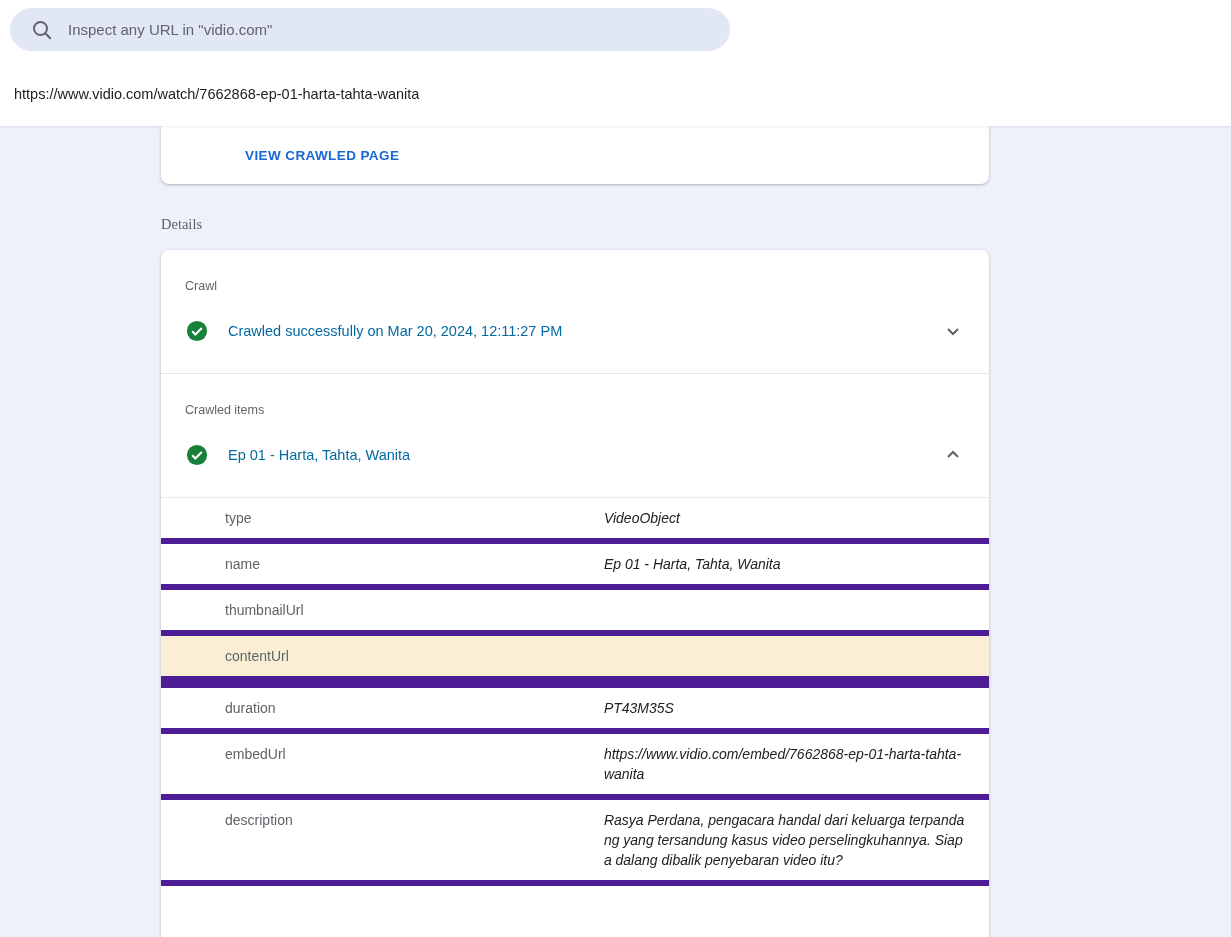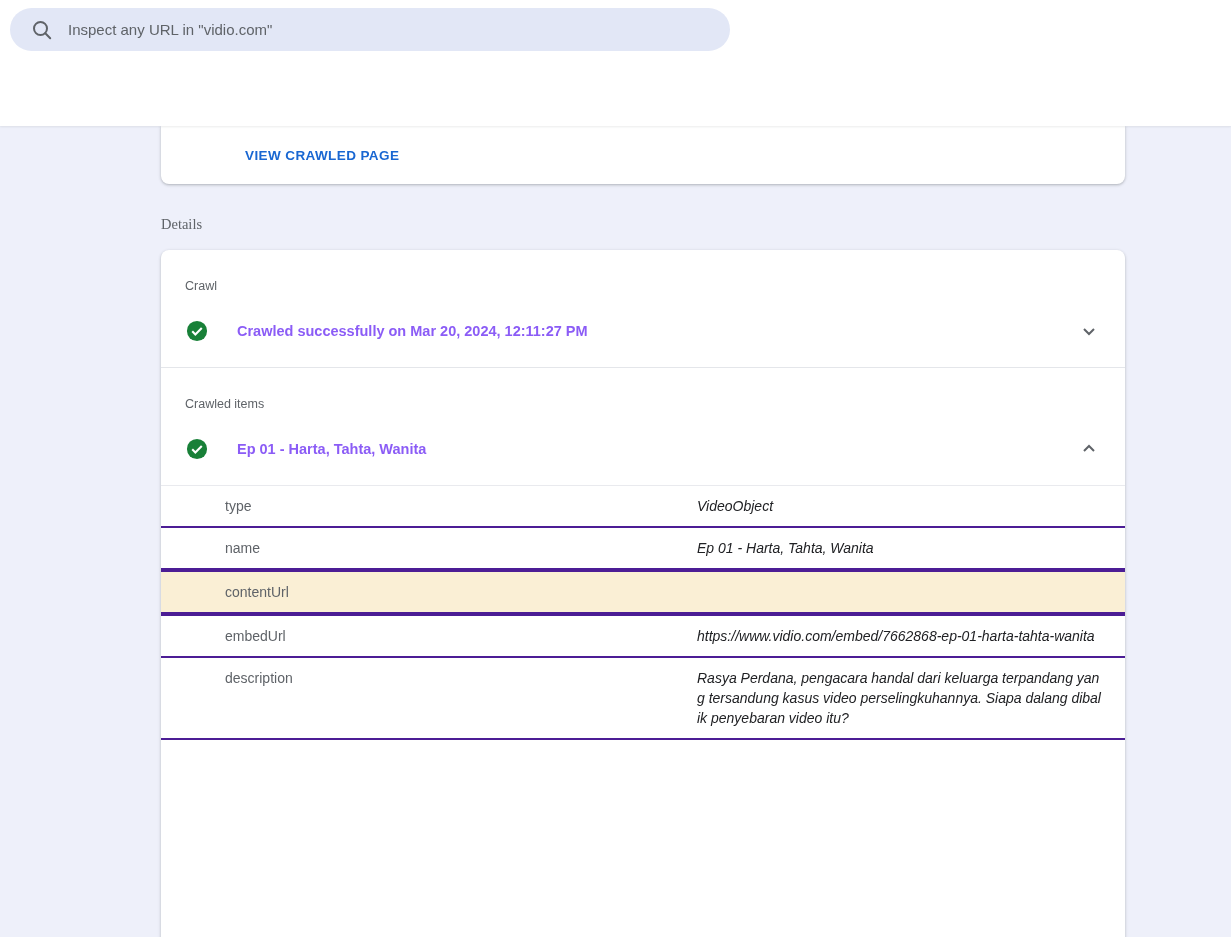--- a/index.html
+++ b/index.html
@@ -35,50 +35,50 @@
   }
   .search-pill input::placeholder{color:#5f6368;opacity:1;}
   .inspected-url{
     position:absolute;left:14px;top:84px;
     font-size:14.5px;color:#202124;line-height:20px;
   }
 
   
   .content{padding-left:161px;position:relative;z-index:1;}
   .card{
-    width:964px;background:#ffffff;
+    width:828px;background:#ffffff;
     box-shadow:0 1px 2px rgba(60,64,67,.22),0 1px 3px 1px rgba(60,64,67,.10);
   }
   .availability-card{
     height:58px;border-radius:0 0 8px 8px;
     display:flex;align-items:center;
   }
   .text-button{
     margin-left:68px;height:36px;padding:0 16px;border:none;background:transparent;
     color:var(--accent-blue);font-family:inherit;font-size:13.5px;font-weight:bold;
     letter-spacing:.4px;border-radius:4px;cursor:pointer;
   }
   .details-label{
     margin:30px 0 16px 0;font-size:14.5px;color:#5f6368;line-height:20px;font-family:Liberation Serif, serif;
   }
   .details-card{border-radius:8px 8px 0 0;min-height:689px;}
 
-  .section{padding:28px 24px 14px 24px;}
+  .section{padding:28px 24px 20px 24px;}
   .section.bordered{border-bottom:1px solid #e4e6ea;}
   .section-label{font-size:12.5px;color:#5f6368;line-height:17px;}
   .status-row{
     display:flex;align-items:center;margin-top:14px;height:44px;cursor:pointer;
   }
   .status-row .check-wrap{width:22px;height:22px;flex:0 0 auto;margin-left:1px;}
-  .status-row .status-text{margin-left:29px;font-size:14.5px;color:#8b5cf6;flex:1;font-weight:bold;}
+  .status-row .status-text{margin-left:20px;font-size:14.5px;color:#0369a1;flex:1;}
   .status-row .chev-wrap{width:24px;height:24px;flex:0 0 auto;cursor:pointer;}
 
   
   .props-table{border-top:1px solid #e9eaee;}
-  .prop-row{display:flex;border-bottom:2px solid #4c1d95;background:#ffffff;justify-content:space-between;}
+  .prop-row{display:flex;border-bottom:6px solid #4c1d95;background:#ffffff;justify-content:space-between;}
   .prop-row.highlight{background:var(--highlight-row);}
   .prop-key{
     width:485px;padding:10px 24px 10px 64px;
     font-size:14px;color:#5f6368;line-height:20px;
   }
   .prop-value{
     width:428px;padding:10px 24px 10px 0;
     font-size:14px;color:#202124;line-height:20px;word-break:break-all;font-style:italic;
   }
 </style>
@@ -88,20 +88,21 @@
 <header class="app-header">
   <div class="search-pill">
     <span class="icon-wrap">
       <svg viewBox="0 0 24 24" width="24" height="24">
         <circle cx="10.5" cy="10.5" r="6.5" fill="none" stroke="#5f6368" stroke-width="2"></circle>
         <path d="M15.3 15.3L20.2 20.2" stroke="#5f6368" stroke-width="2" stroke-linecap="round"></path>
       </svg>
     </span>
     <input type="text" placeholder="Inspect any URL in &quot;vidio.com&quot;" style="">
   </div>
+  <div class="inspected-url">https://www.vidio.com/watch/7662868-ep-01-harta-tahta-wanita</div>
 </header>
 
 <main class="content">
 
   <section class="card availability-card">
     <button class="text-button">VIEW CRAWLED PAGE</button>
   </section>
 
   <div class="details-label">Details</div>
 
@@ -146,25 +147,30 @@
     <div class="props-table">
         <div class="prop-row">
         <div class="prop-key">type</div>
         <div class="prop-value">VideoObject</div>
       </div>
         <div class="prop-row">
         <div class="prop-key">name</div>
         <div class="prop-value">Ep 01 - Harta, Tahta, Wanita</div>
       </div>
         <div class="prop-row">
+        <div class="prop-key">thumbnailUrl</div>
       </div>
         <div class="prop-row highlight">
         <div class="prop-key">contentUrl</div>
       </div>
         <div class="prop-row">
+      </div>
+        <div class="prop-row">
+        <div class="prop-key">duration</div>
+        <div class="prop-value">PT43M35S</div>
       </div>
         <div class="prop-row">
         <div class="prop-key">embedUrl</div>
         <div class="prop-value">https://www.vidio.com/embed/7662868-ep-01-harta-tahta-wanita</div>
       </div>
         <div class="prop-row">
         <div class="prop-key">description</div>
         <div class="prop-value">Rasya Perdana, pengacara handal dari keluarga terpandang yang tersandung kasus video perselingkuhannya. Siapa dalang dibalik penyebaran video itu?</div>
       </div>
       </div>

